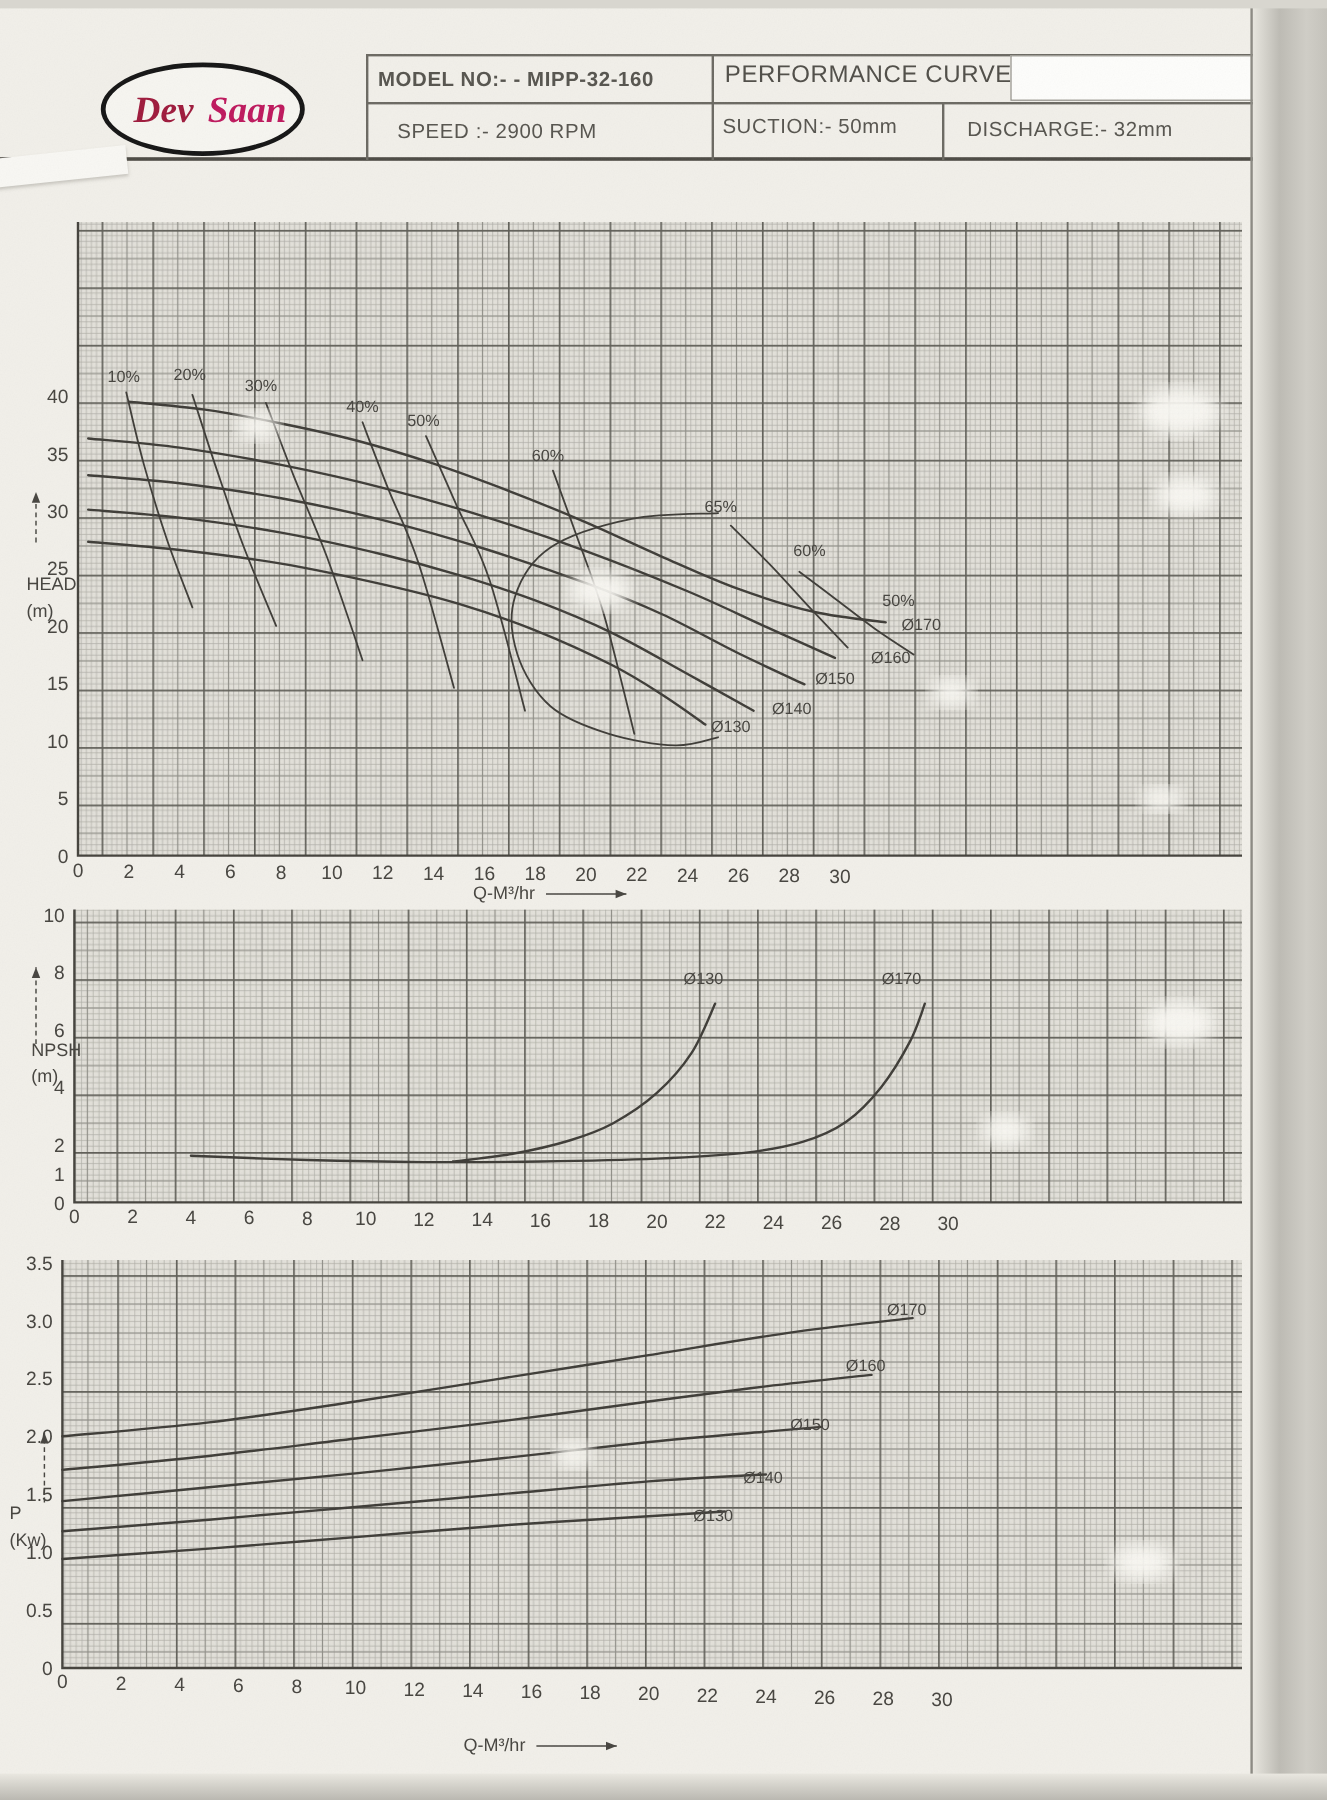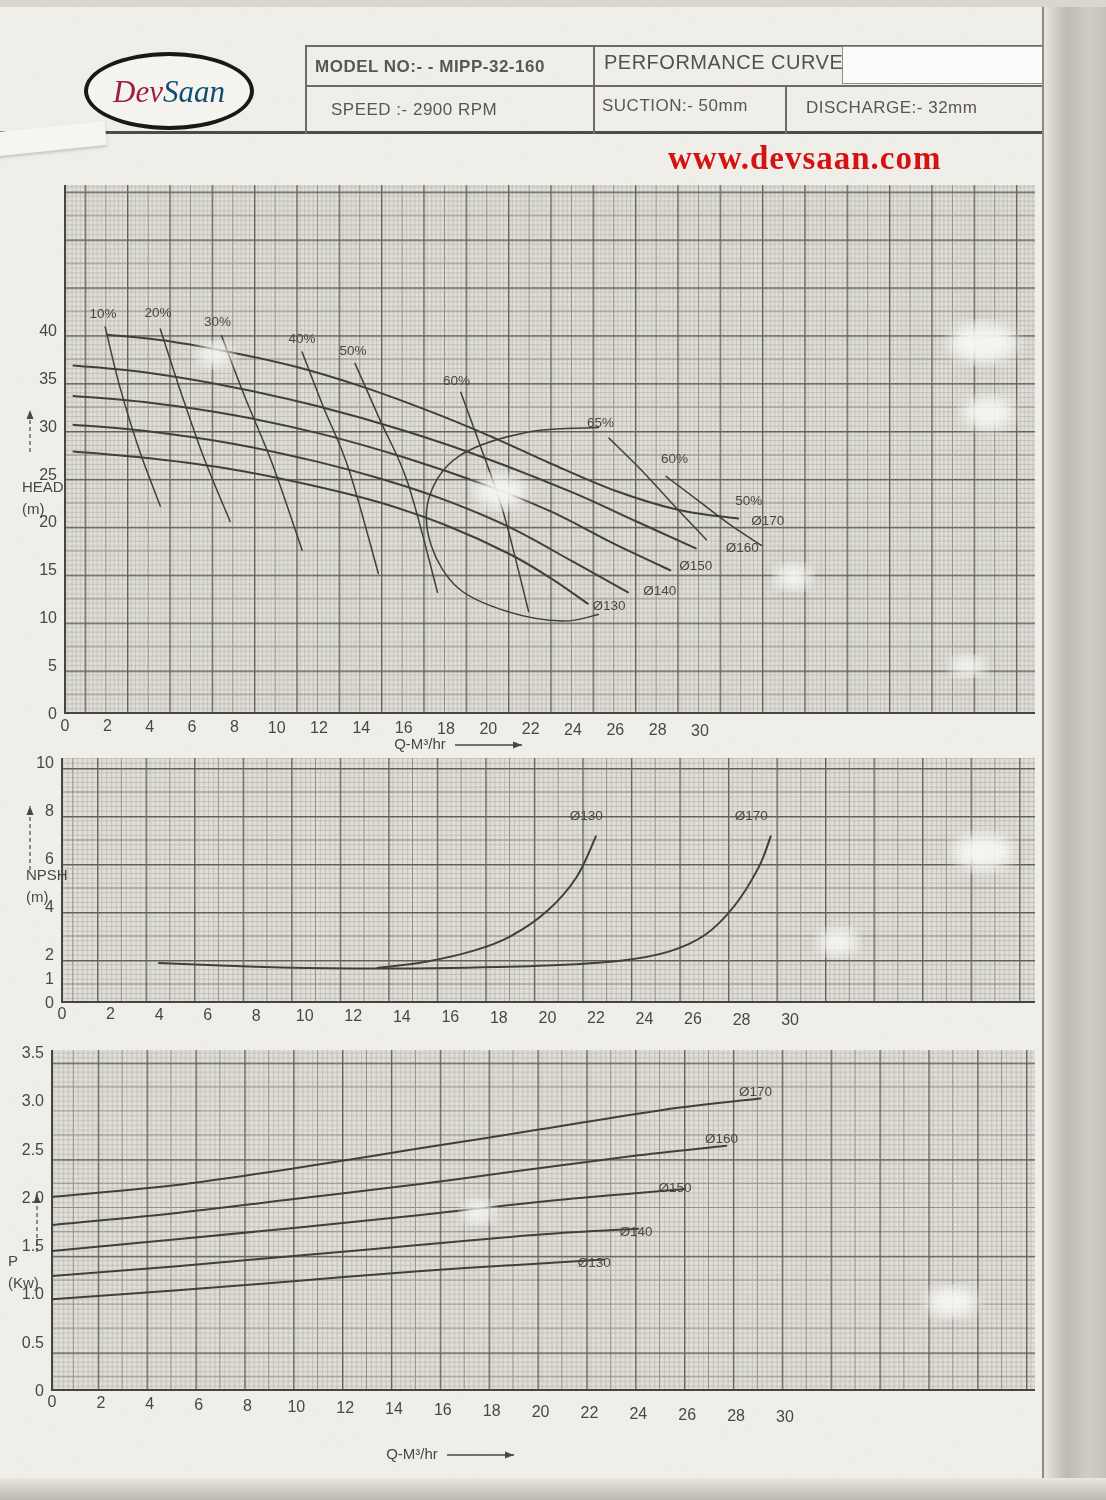--- a/index.html
+++ b/index.html
@@ -3,23 +3,23 @@
 <meta charset="utf-8">
 <style>
   html,body{margin:0;padding:0;background:#9b9a95;}
   .page{position:relative;width:1106px;height:1500px;margin:0 auto;background:#f1efe9;
         overflow:hidden;font-family:"Liberation Sans",sans-serif;color:#4e4c46;}
   .hline,.vline{position:absolute;background:#6b6962;}
   .hcell{position:absolute;font-size:17px;letter-spacing:.5px;color:#56544e;white-space:nowrap;}
   .hcell.big{font-size:20px;color:#504e48;}
   .logo{position:absolute;left:84px;top:52px;width:162px;height:70px;border:4px solid #141414;
         border-radius:50%;display:flex;align-items:center;justify-content:center;background:#f6f5f0;}
-  .logo span{font-family:"Liberation Serif",serif;font-style:italic;font-weight:normal;font-size:31px;line-height:1;}
+  .logo span{font-family:"Liberation Serif",serif;font-style:italic;font-weight:bold;font-size:31px;line-height:1;margin-left:12px;}
   .ldev{color:#9e1a3c;}
-  .lsaan{color:#0c4a6e;}
+  .lsaan{color:#be185d;}
   .whitebox{position:absolute;left:842px;top:46px;width:218px;height:36px;background:#fdfdfb;
             border:1px solid #8f8d85;}
   .website{position:absolute;left:668px;top:140px;font-family:"Liberation Serif",serif;
            font-weight:bold;font-size:33px;color:#d60e0e;letter-spacing:1px;}
   svg#charts{position:absolute;left:0;top:0;}
   .edge-right{position:absolute;left:1042px;top:0;width:64px;height:1500px;
               background:linear-gradient(90deg,#e7e5de 0%,#bdbbb4 35%,#cfcdc6 70%,#c3c1ba 100%);
               border-left:2px solid #8d8b84;}
   .edge-bottom{position:absolute;left:0;top:1478px;width:1106px;height:22px;
                background:linear-gradient(180deg,#e9e7e0,#bab8b1);}
@@ -46,21 +46,20 @@
 
   <div class="hcell" style="left:315px;top:57px;font-weight:bold;">MODEL NO:- - MIPP-32-160</div>
   <div class="hcell big" style="left:604px;top:51px;">PERFORMANCE CURVES</div>
   <div class="whitebox"></div>
   <div class="hcell" style="left:315px;top:100px;margin-left:16px;">SPEED :- 2900 RPM</div>
   <div class="hcell" style="left:602px;top:96px;">SUCTION:-  50mm</div>
   <div class="hcell" style="left:796px;top:98px;margin-left:10px;">DISCHARGE:- 32mm</div>
 
   <div class="corner-tear"></div>
 
-  <div class="website">www.devsaan.com</div>
 
   <svg id="charts" width="1106" height="1500" viewBox="0 0 1106 1500">
     <defs id="defs">
       <filter id="blur">
           <feGaussianBlur stdDeviation="7"></feGaussianBlur>
         </filter>
       <filter id="grain">
         <feTurbulence type="fractalNoise" baseFrequency="0.9" numOctaves="2"></feTurbulence>
         <feColorMatrix type="saturate" values="0"></feColorMatrix>
       </filter>

